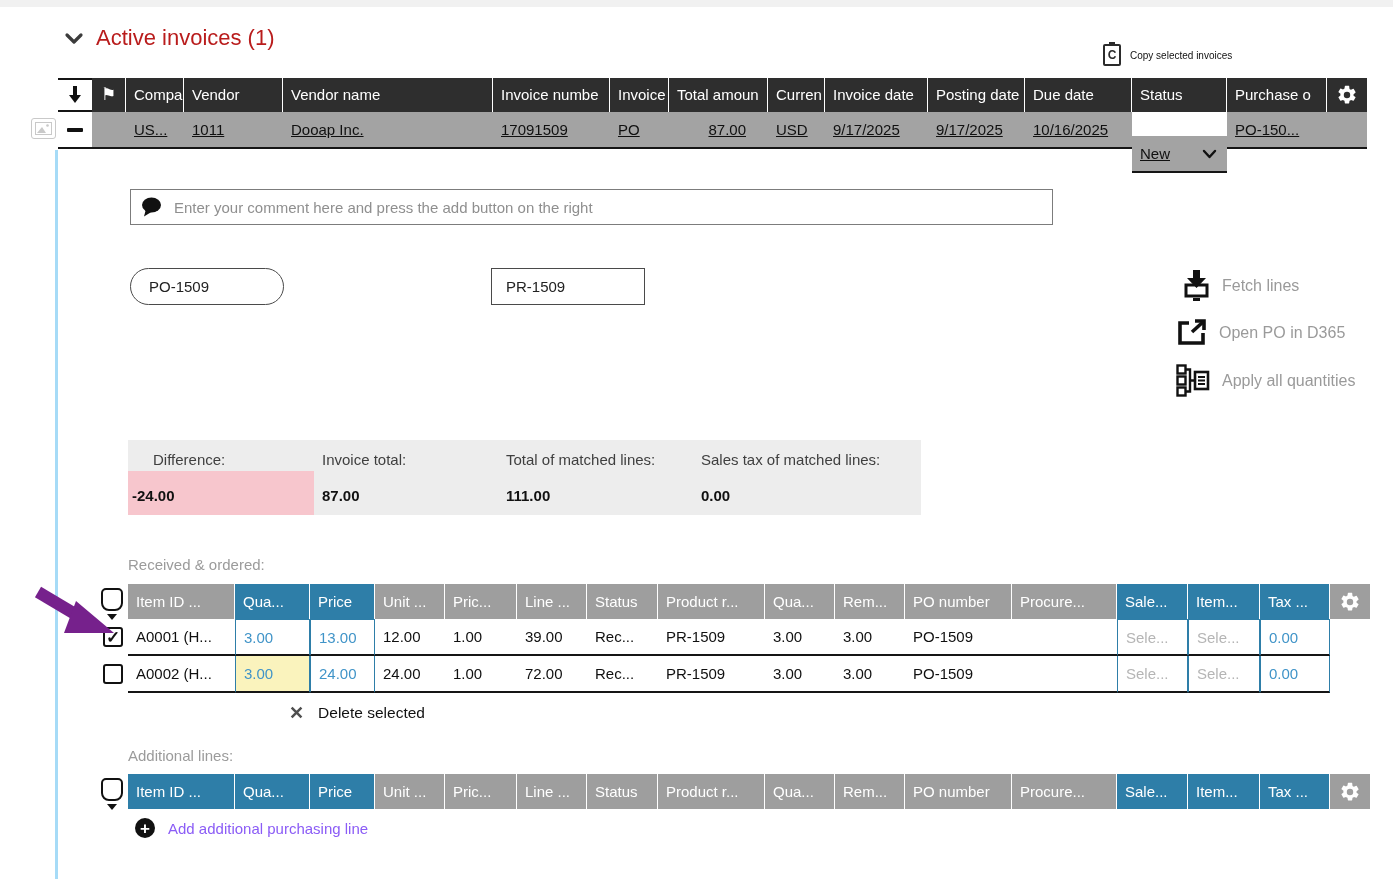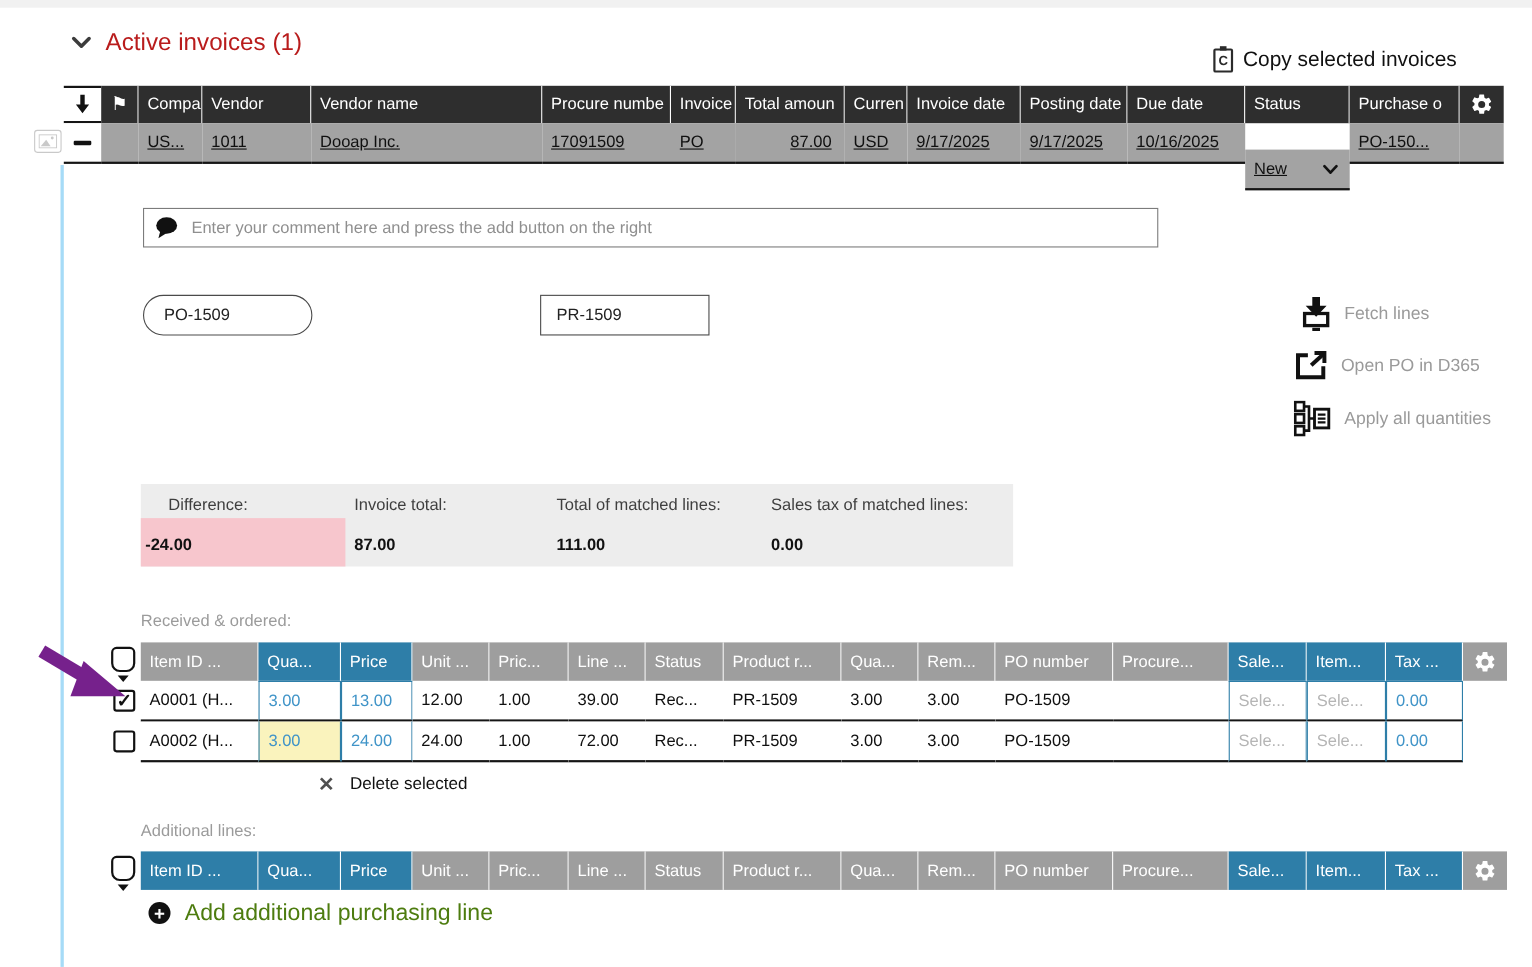--- a/index.html
+++ b/index.html
@@ -10,31 +10,31 @@
 
   
   .page-title { left:96px; top:25px; font-size:22px; color:#b91c1c; }
   .title-chev { left:64px; top:32px; }
 
   
   .copy-btn { left:1103px; top:44px; display:flex; align-items:center; gap:9px; cursor:pointer; }
   .copy-ic { position:relative; width:18px; height:22px; border:2px solid #2b2b2b; border-radius:2px;
              display:flex; align-items:center; justify-content:center; font-size:12px; font-weight:bold; color:#2b2b2b; background:#fff;}
   .copy-ic:before { content:""; position:absolute; top:-4px; left:4px; width:6px; height:4px; background:#2b2b2b; }
-  .copy-lbl { font-size:19px; color:#111; }
+  .copy-lbl { font-size:10px; color:#111; }
 
   
   .tbl { position:absolute; display:flex; }
   .cell { flex:none; white-space:nowrap; overflow:hidden; font-size:15px; padding-left:8px; }
   .dark { background:#2e2e2e; color:#fff; border-right:1px solid #fff; }
   .center { display:flex; align-items:center; justify-content:center; padding-left:0; }
 
   
   .ic0{width:34px}.ic1{width:34px}.ic2{width:58px}.ic3{width:99px}.ic4{width:210px}.ic5{width:117px}
-  .ic6{width:59px}.ic7{width:99px;text-align:right;padding-right:12px}.ic8{width:57px}.ic9{width:103px}
+  .ic6{width:59px}.ic7{width:99px;text-align:right;padding-right:22px}.ic8{width:57px}.ic9{width:103px}
   .ic10{width:97px}.ic11{width:107px}.ic12{width:95px}.ic13{width:100px}.ic14{width:40px}
   .inv-head .cell { height:34px; line-height:34px; }
   .inv-head .whitecell { background:#fff; border-top:2px solid #151515; border-bottom:2px solid #151515; }
   .inv-row .cell { height:37px; line-height:35px; border-bottom:2px solid #151515; }
   .selrow { background:#a3a3a3; color:#101010;text-decoration:underline; }
   .minus { width:16px; height:4px; background:#111; border-radius:1px; }
   .statuscell { display:flex; align-items:center; justify-content:space-between; padding-right:10px;margin-top:24px; }
   .flagglyph { font-size:17px; color:#fff; }
 
   
@@ -84,21 +84,21 @@
 
   
   .lock-frame { left:99px; top:689px; width:177px; height:50px; border:6px solid #76218c; background:#fff; padding:2px; }
   .lock-btn { width:100%; height:100%; border:1px solid #9a9a9a; display:flex; align-items:center; gap:11px; padding:0 12px; background:#fff; cursor:pointer; }
   .lock-btn .lbl { font-size:15.5px; color:#111; }
   .del-btn { left:289px; top:700px; display:flex; align-items:center; gap:14px; height:26px; cursor:pointer; }
   .del-x { font-size:18px; font-weight:bold; color:#4f4f4f; }
   .del-lbl { font-size:15.5px; color:#111; }
   .add-btn { left:135px; top:818px; display:flex; align-items:center; gap:13px; cursor:pointer; }
   .plus-circ { width:20px; height:20px; border-radius:50%; background:#111; color:#fff; display:flex; align-items:center; justify-content:center; font-size:17px; font-weight:bold; line-height:1; }
-  .add-lbl { font-size:21px; color:#4d7c0f; }
+  .add-lbl { font-size:15px; color:#8b5cf6; }
 
   .gearcell { background:#9e9e9e; }
 </style>
 </head>
 <body>
 
 <div class="stage">
   <div class="abs topstrip"></div>
 
   <svg class="abs title-chev" width="20" height="14" viewBox="0 0 20 14">
@@ -118,21 +118,21 @@
       <svg width="14" height="18" viewBox="0 0 14 18">
           <path d="M5 0h4v9h4l-6 8-6-8h4z" fill="#111"></path>
         </svg>
     </div>
     <div class="cell ic1 dark center">
         <span class="flagglyph">⚑</span>
       </div>
     <div class="cell ic2 dark">Compa</div>
     <div class="cell ic3 dark">Vendor</div>
     <div class="cell ic4 dark">Vendor name</div>
-    <div class="cell ic5 dark">Procure numbe</div>
+    <div class="cell ic5 dark">Invoice numbe</div>
     <div class="cell ic6 dark">Invoice</div>
     <div class="cell ic7 dark" style="text-align:left">Total amoun</div>
     <div class="cell ic8 dark">Curren</div>
     <div class="cell ic9 dark">Invoice date</div>
     <div class="cell ic10 dark">Posting date</div>
     <div class="cell ic11 dark">Due date</div>
     <div class="cell ic12 dark">Status</div>
     <div class="cell ic13 dark">Purchase o</div>
     <div class="cell ic14 dark center" style="border-right:none">
       <svg width="22" height="22" viewBox="0 0 24 24">

